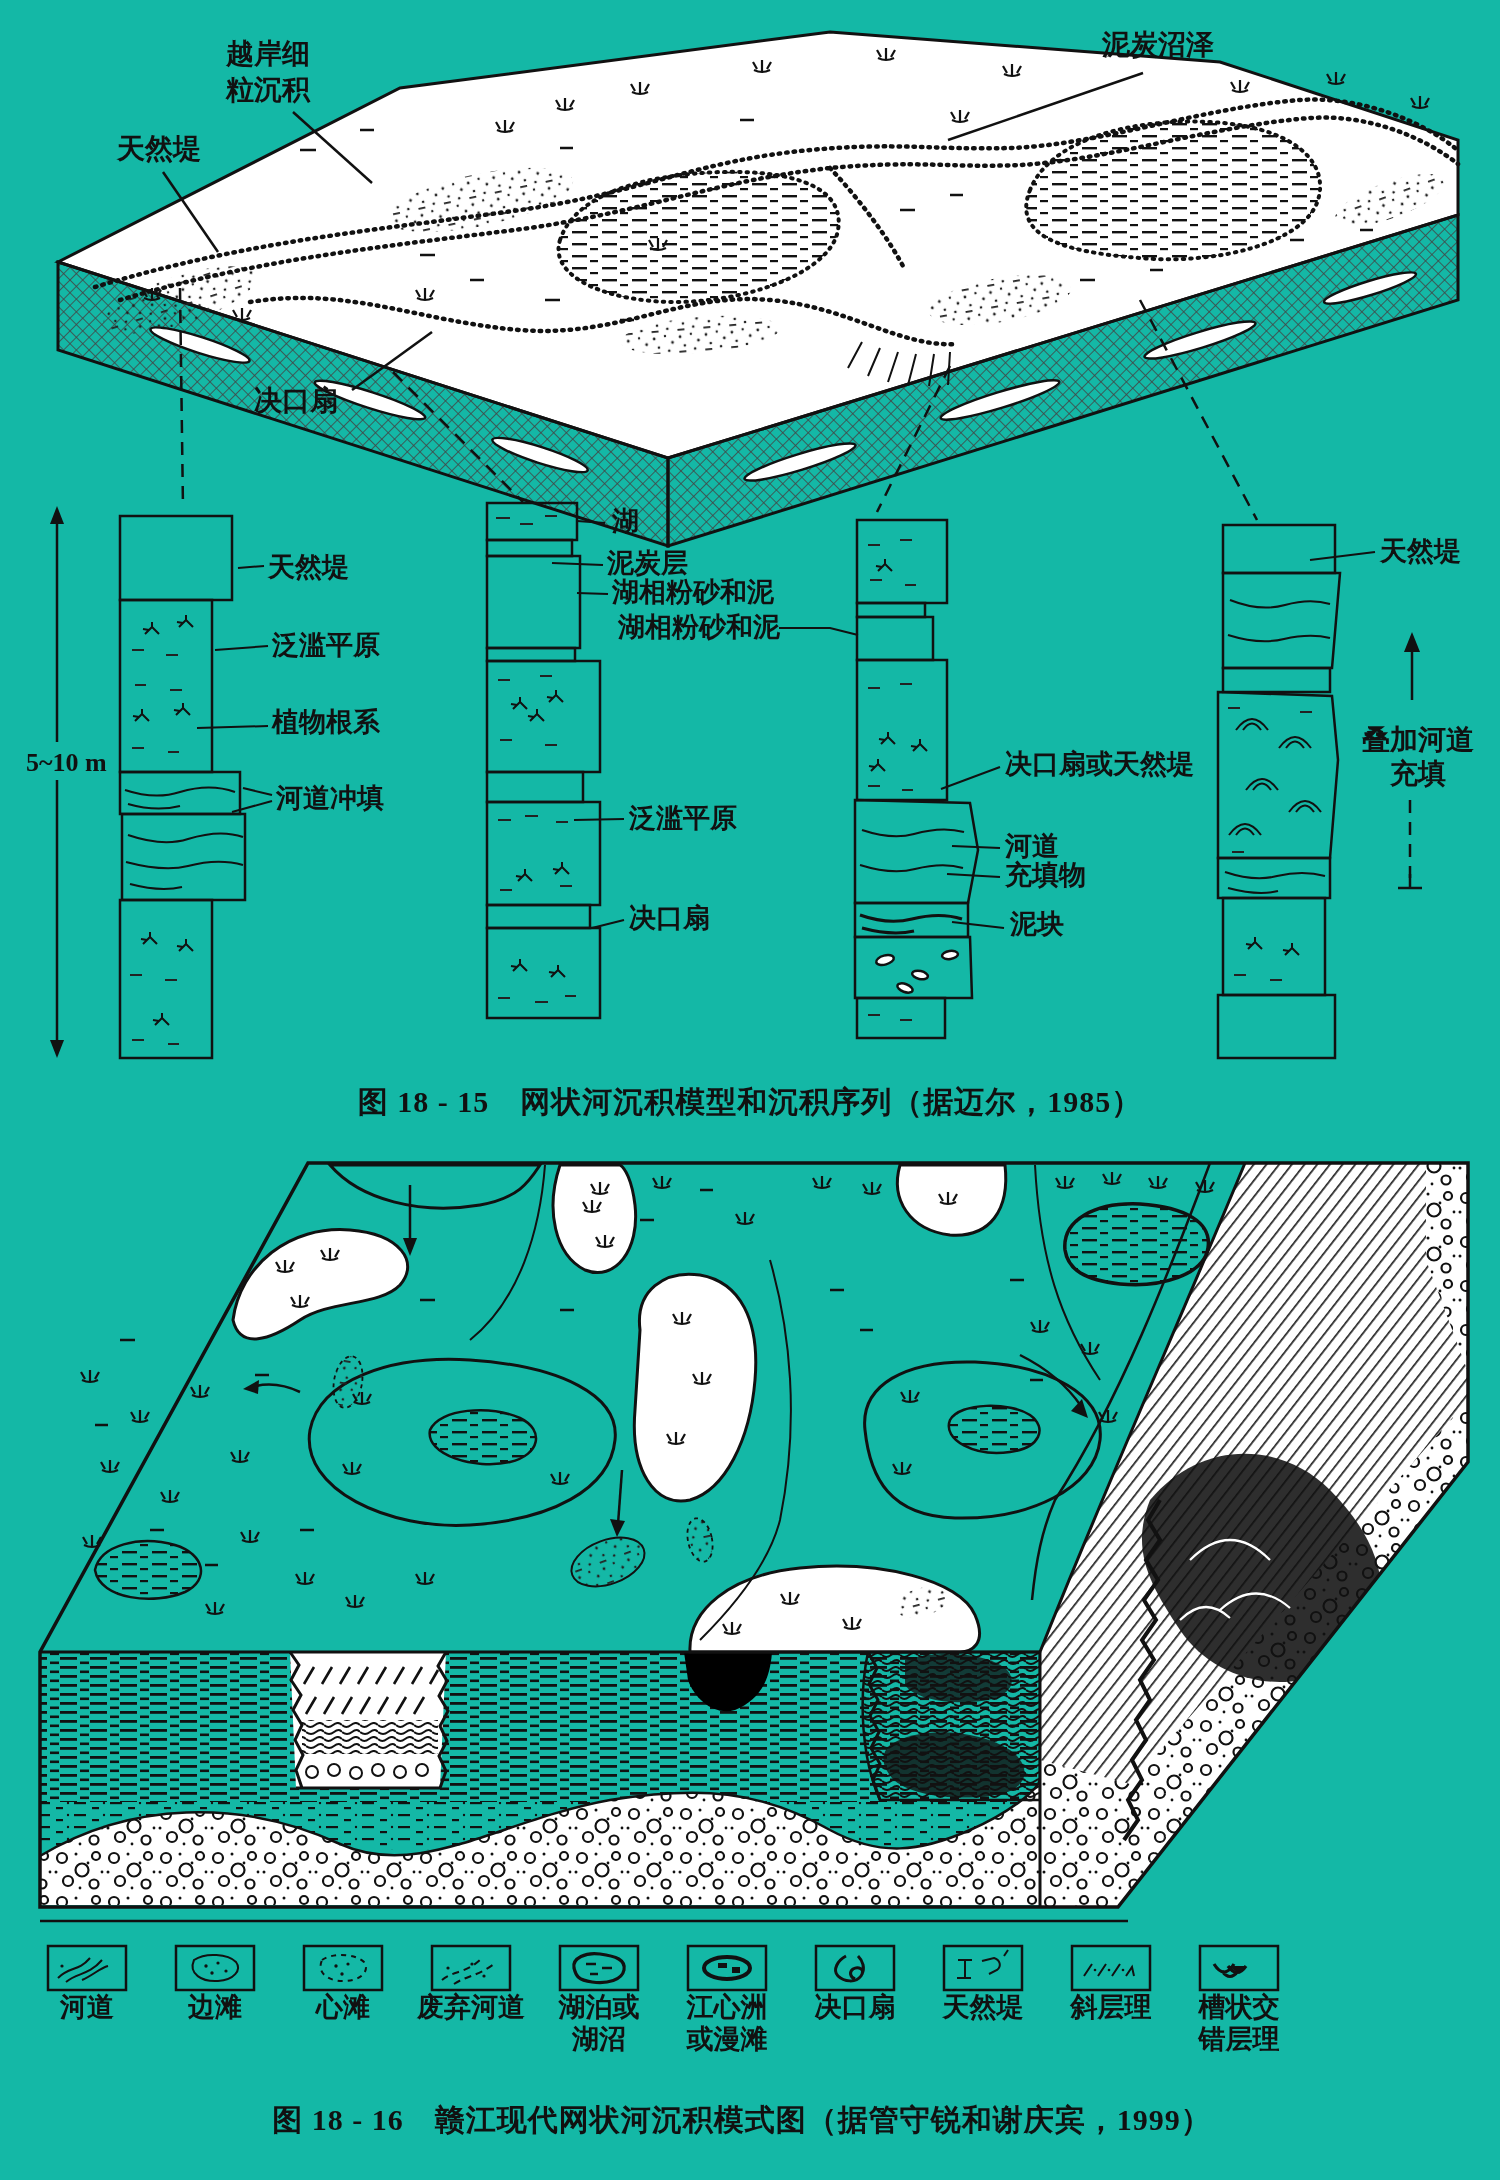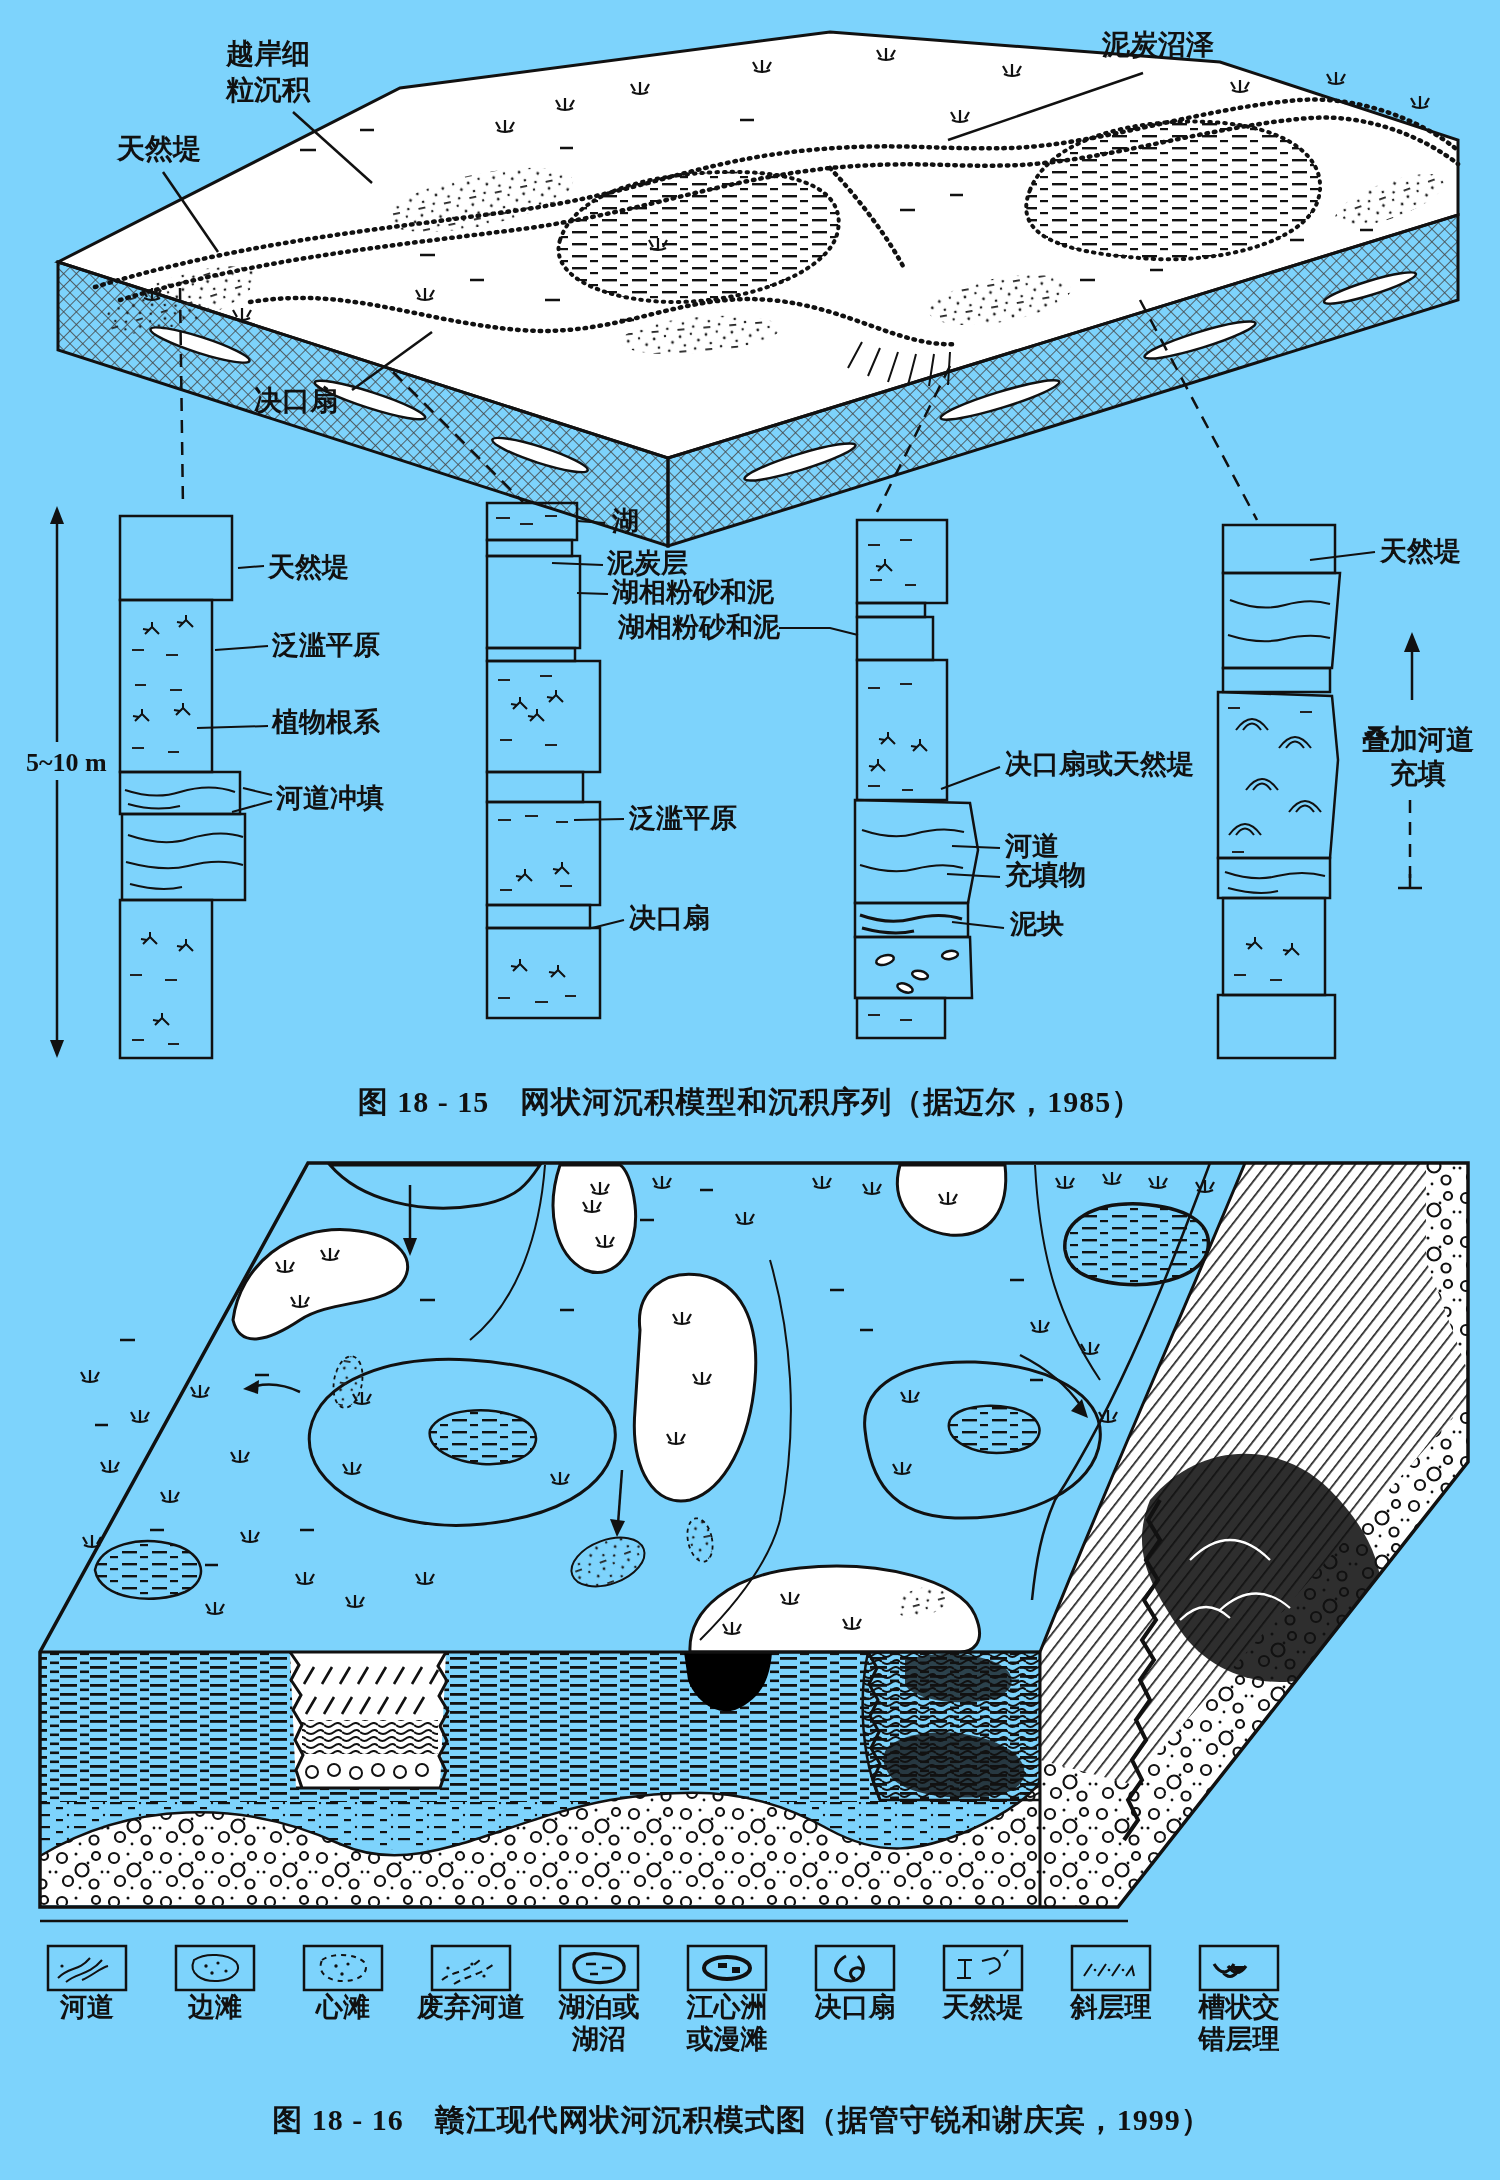--- a/index.html
+++ b/index.html
@@ -1,16 +1,16 @@
 <!DOCTYPE html>
 <html><head>
 <meta charset="utf-8">
 <style>
   html,body{margin:0;padding:0;background:#fff}
-  #page{width:1500px;height:2180px;position:relative;background:#7dd3fc}
+  #page{width:1500px;height:2180px;position:relative;background:#14b8a6}
   svg{display:block}
   .p{stroke:#111;stroke-width:2.5;fill:none}
   .p2{stroke:#111;stroke-width:2;fill:none}
   .p3{stroke:#111;stroke-width:3;fill:none}
   .w{fill:#fff;stroke:#111;stroke-width:2.5}
   .w3{fill:#fff;stroke:#111;stroke-width:3}
   .dash{stroke-dasharray:13 9}
   .bead{fill:none;stroke:#111;stroke-width:4.5;stroke-dasharray:1.5 6;stroke-linecap:round}
   .ink{fill:#111}
   .lab{font:600 27px "Liberation Serif","DejaVu Serif",serif;fill:#111}

